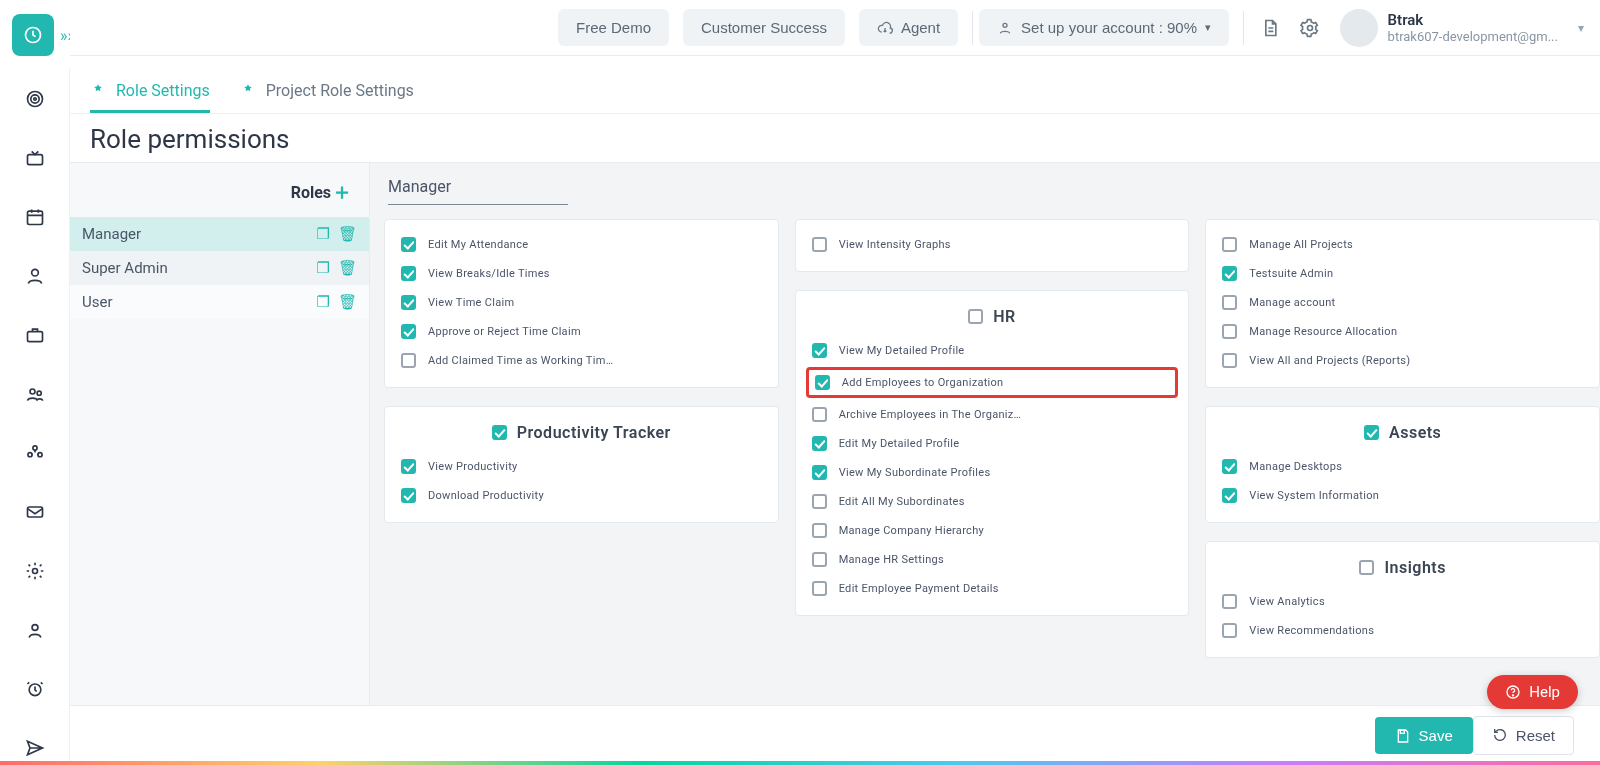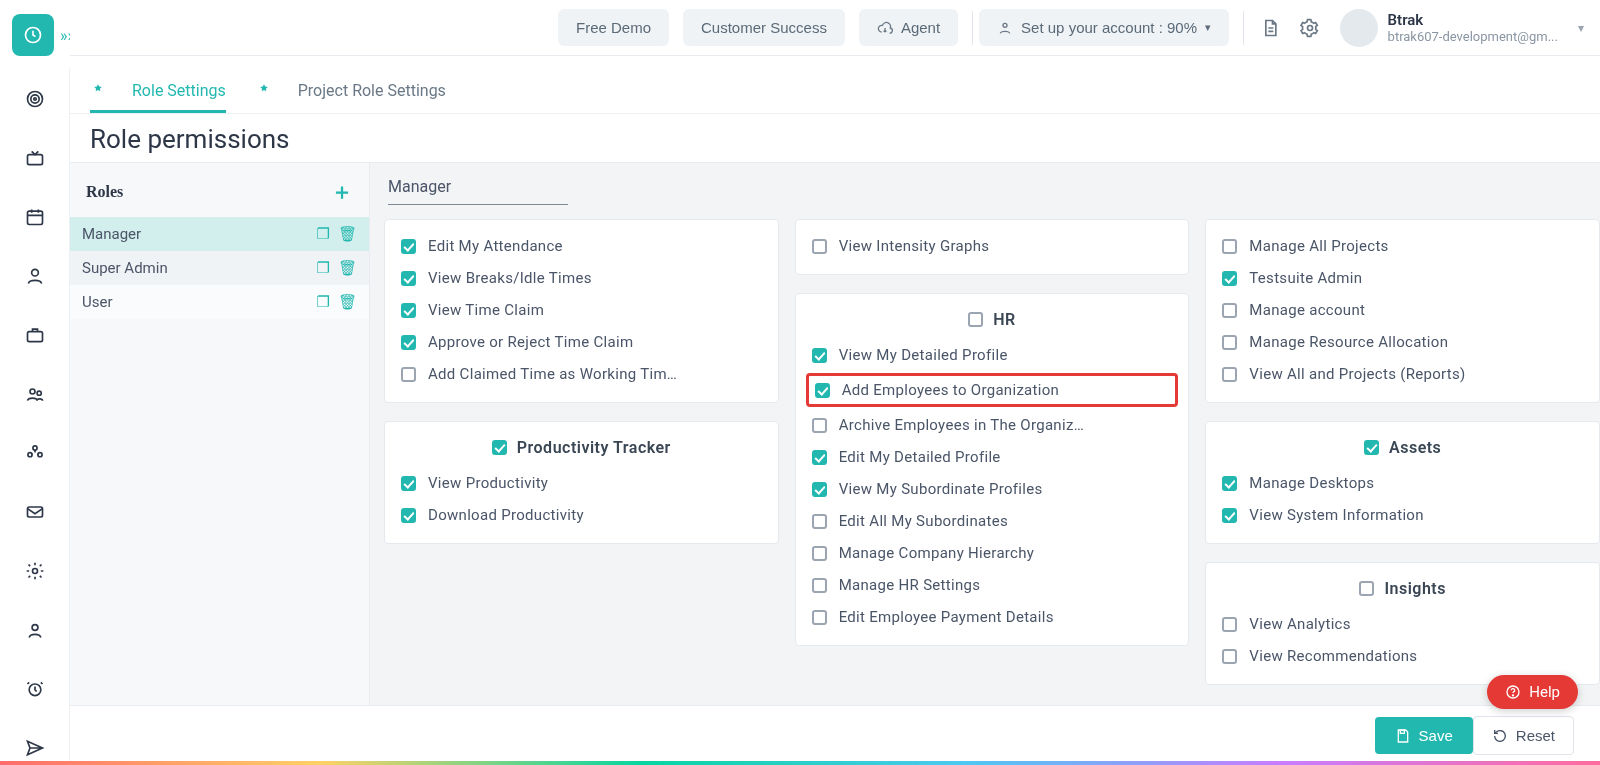--- a/index.html
+++ b/index.html
@@ -115,21 +115,21 @@
   display: flex;
   align-items: center;
   padding-left: 20px;
   gap: 30px;
   background: #fff;
   border-bottom: 1px solid #eef1f4;
 }
 .tab {
   display: flex;
   align-items: center;
-  gap: 26px;
+  gap: 10px;
   color: #6a7886;
   font-size: 16px;
   height: 100%;
   cursor: pointer;
   border-bottom: 3px solid transparent;
   padding-top: 3px;
 }
 .tab.active { color: #22b8b0; border-bottom-color: #22b8b0; }
 .tab .gear { color: inherit; }
 
@@ -157,25 +157,24 @@
 .roles-col {
   width: 300px;
   border-right: 1px solid #e8ebef;
   background: #f7f8f9;
   display: flex;
   flex-direction: column;
 }
 .roles-head {
   display: flex;
   align-items: center;
-  justify-content: space-between;
+  justify-content: flex-end;
   padding: 14px 16px 10px;
   font-weight: 700;
   color: #2d3748;
-  font-family: Liberation Serif, serif;
 }
 .add-role { color: #22b8b0; font-size: 22px; cursor: pointer; font-weight: 700; }
 .role-row {
   display: flex;
   align-items: center;
   justify-content: space-between;
   padding: 8px 12px;
   font-size: 15px;
   color: #4a5568;
   cursor: pointer;
@@ -236,21 +235,21 @@
   color: #3a4654;
   font-size: 16px;
   padding: 6px 0 10px;
   letter-spacing: 0.5px;
 }
 .perm-item {
   display: flex;
   align-items: center;
   gap: 12px;
   padding: 7px 2px;
-  font-size: 15px;
+  font-size: 11px;
   color: #4a5568;
   white-space: nowrap;
   overflow: hidden;
   text-overflow: ellipsis;
   letter-spacing: 0.3px;
 }
 .perm-item span { overflow: hidden; text-overflow: ellipsis; }
 .highlight {
   border: 3px solid #e53935;
   border-radius: 4px;
@@ -307,21 +306,21 @@
   cursor: pointer;
 }
 .btn-reset {
   background: #fff;
   color: #4a5568;
   border: 1px solid #dfe4ea;
   padding: 10px 18px;
   border-radius: 4px;
   font-size: 15px;
   display: flex;
-  align-items: flex-end;
+  align-items: flex-start;
   gap: 8px;
   cursor: pointer;
 }
 
 
 .help-pill {
   position: absolute;
   right: 22px;
   bottom: 56px;
   background: #e53935;

